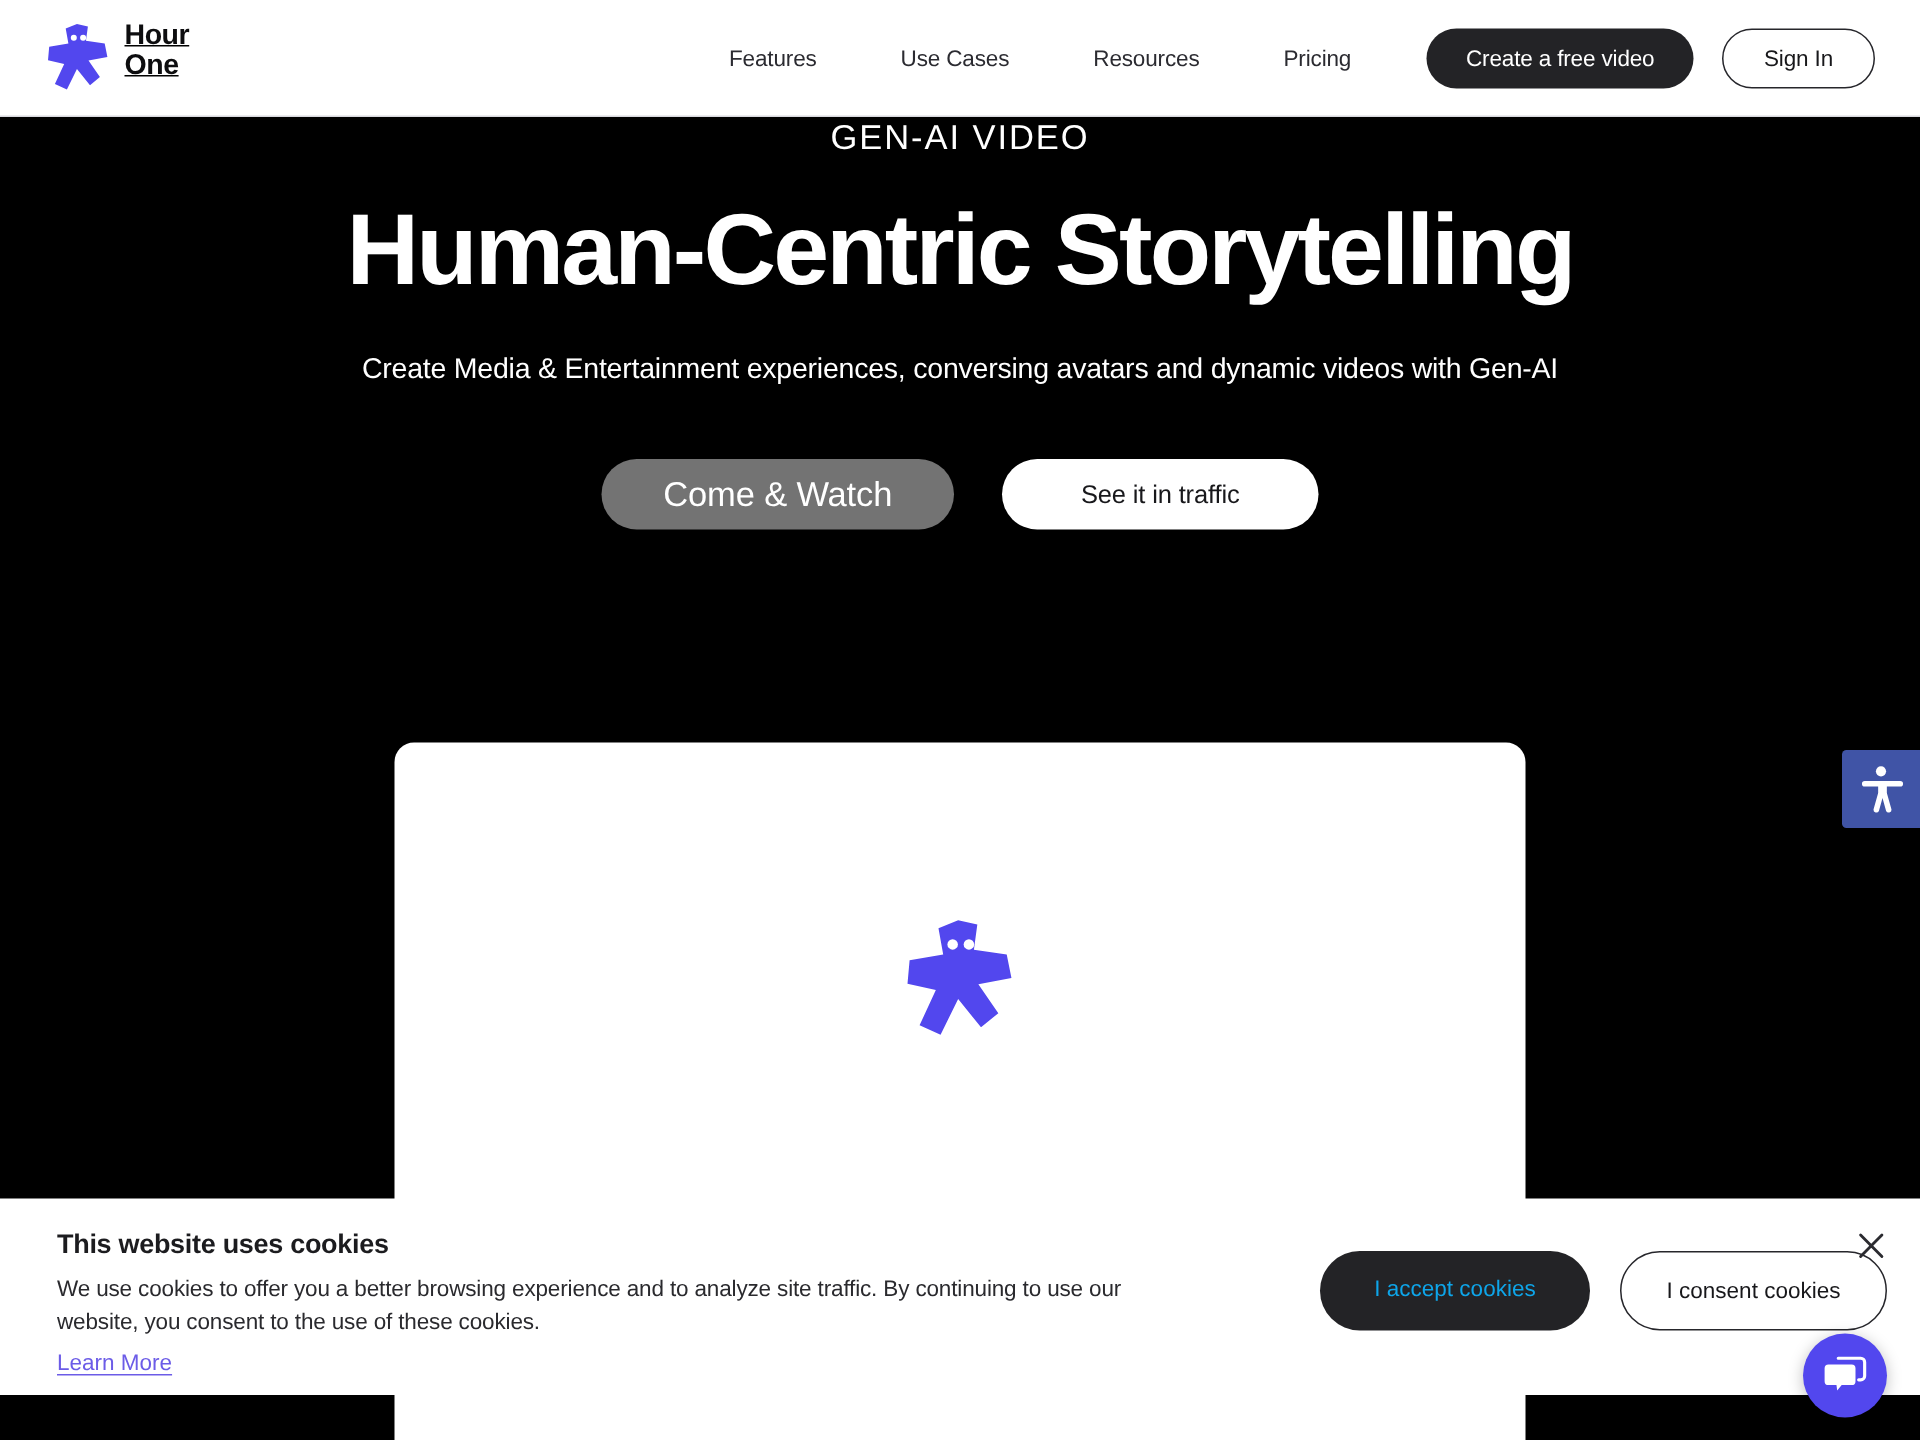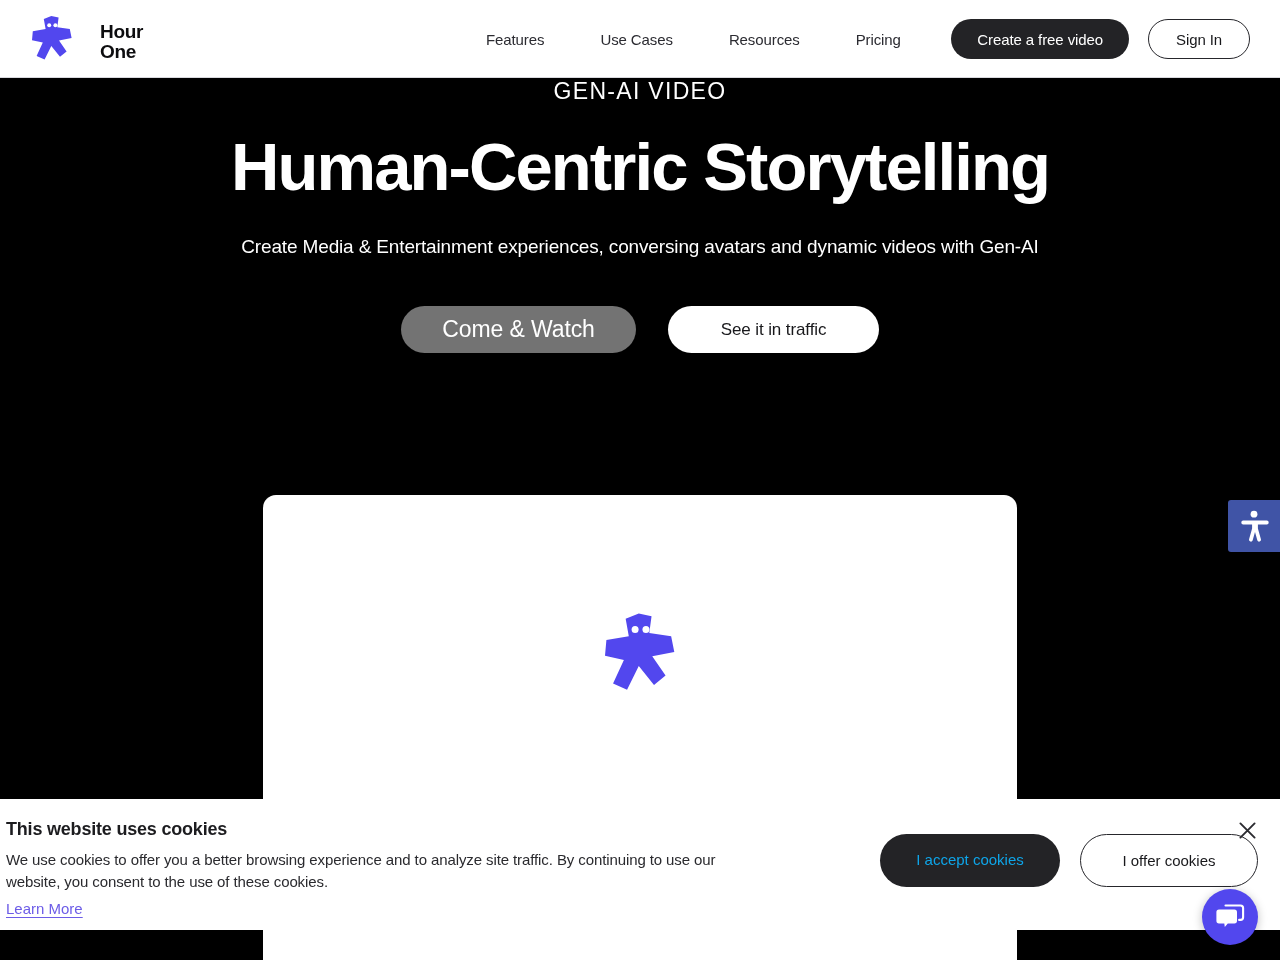--- a/index.html
+++ b/index.html
@@ -17,22 +17,23 @@
   .header {
     position:absolute; top:0; left:0;
     width:1280px; height:78px;
     background:#ffffff;
     border-bottom:1px solid #d9d9de;
     display:flex; align-items:center;
     z-index:20;
   }
   .logo {
     position:absolute; left:30px; top:14px;
-    display:flex; align-items:flex-end; gap:26px;
+    display:flex; align-items:flex-start; gap:9px;
     cursor:pointer;
+    text-decoration:underline;
   }
   .logo-mark { width:44px; height:48px; display:block; }
   .logo-text {
     font-size:19px; font-weight:700; line-height:1.06;
     color:#0d0d0f; letter-spacing:-0.3px;
   }
   .logo-text span { display:block; }
 
   .nav {
     position:absolute; left:486px; top:0; height:78px;
@@ -134,21 +135,21 @@
   }
   .a11y-icon { width:30px; height:34px; display:block; }
 
   
   .cookie-banner {
     position:absolute; left:0; bottom:30px;
     width:1280px; height:131px;
     background:#ffffff;
     z-index:50;
   }
-  .cookie-text { position:absolute; left:6px; top:20px; width:780px; }
+  .cookie-text { position:absolute; left:38px; top:20px; width:780px; }
   .cookie-title {
     font-size:18px; font-weight:700; color:#1c1c1f;
     letter-spacing:-0.2px; margin-bottom:9px;
   }
   .cookie-body {
     font-size:15px; color:#2a2a2e; line-height:1.47;
     letter-spacing:-0.1px; max-width:760px;
   }
   .cookie-link {
     display:inline-block; margin-top:7px;
@@ -262,21 +263,21 @@
   <div class="cookie-banner">
 
     <div class="cookie-text">
       <div class="cookie-title">This website uses cookies</div>
       <div class="cookie-body">We use cookies to offer you a better browsing experience and to analyze site traffic. By continuing to use our website, you consent to the use of these cookies.</div>
       <a class="cookie-link">Learn More</a>
     </div>
 
     <div class="cookie-actions">
       <button class="btn-accept">I accept cookies</button>
-      <button class="btn-refuse">I offer cookies</button>
+      <button class="btn-refuse">I consent cookies</button>
     </div>
 
     <button class="cookie-close">
       <span>
         <svg viewBox="0 0 17 17" xmlns="http://www.w3.org/2000/svg" aria-hidden="true">
           <path d="M1.4 1.4 L15.6 15.6 M15.6 1.4 L1.4 15.6" stroke="#2b2b30" stroke-width="1.9" stroke-linecap="round"></path>
         </svg>
       </span>
     </button>
   </div>

